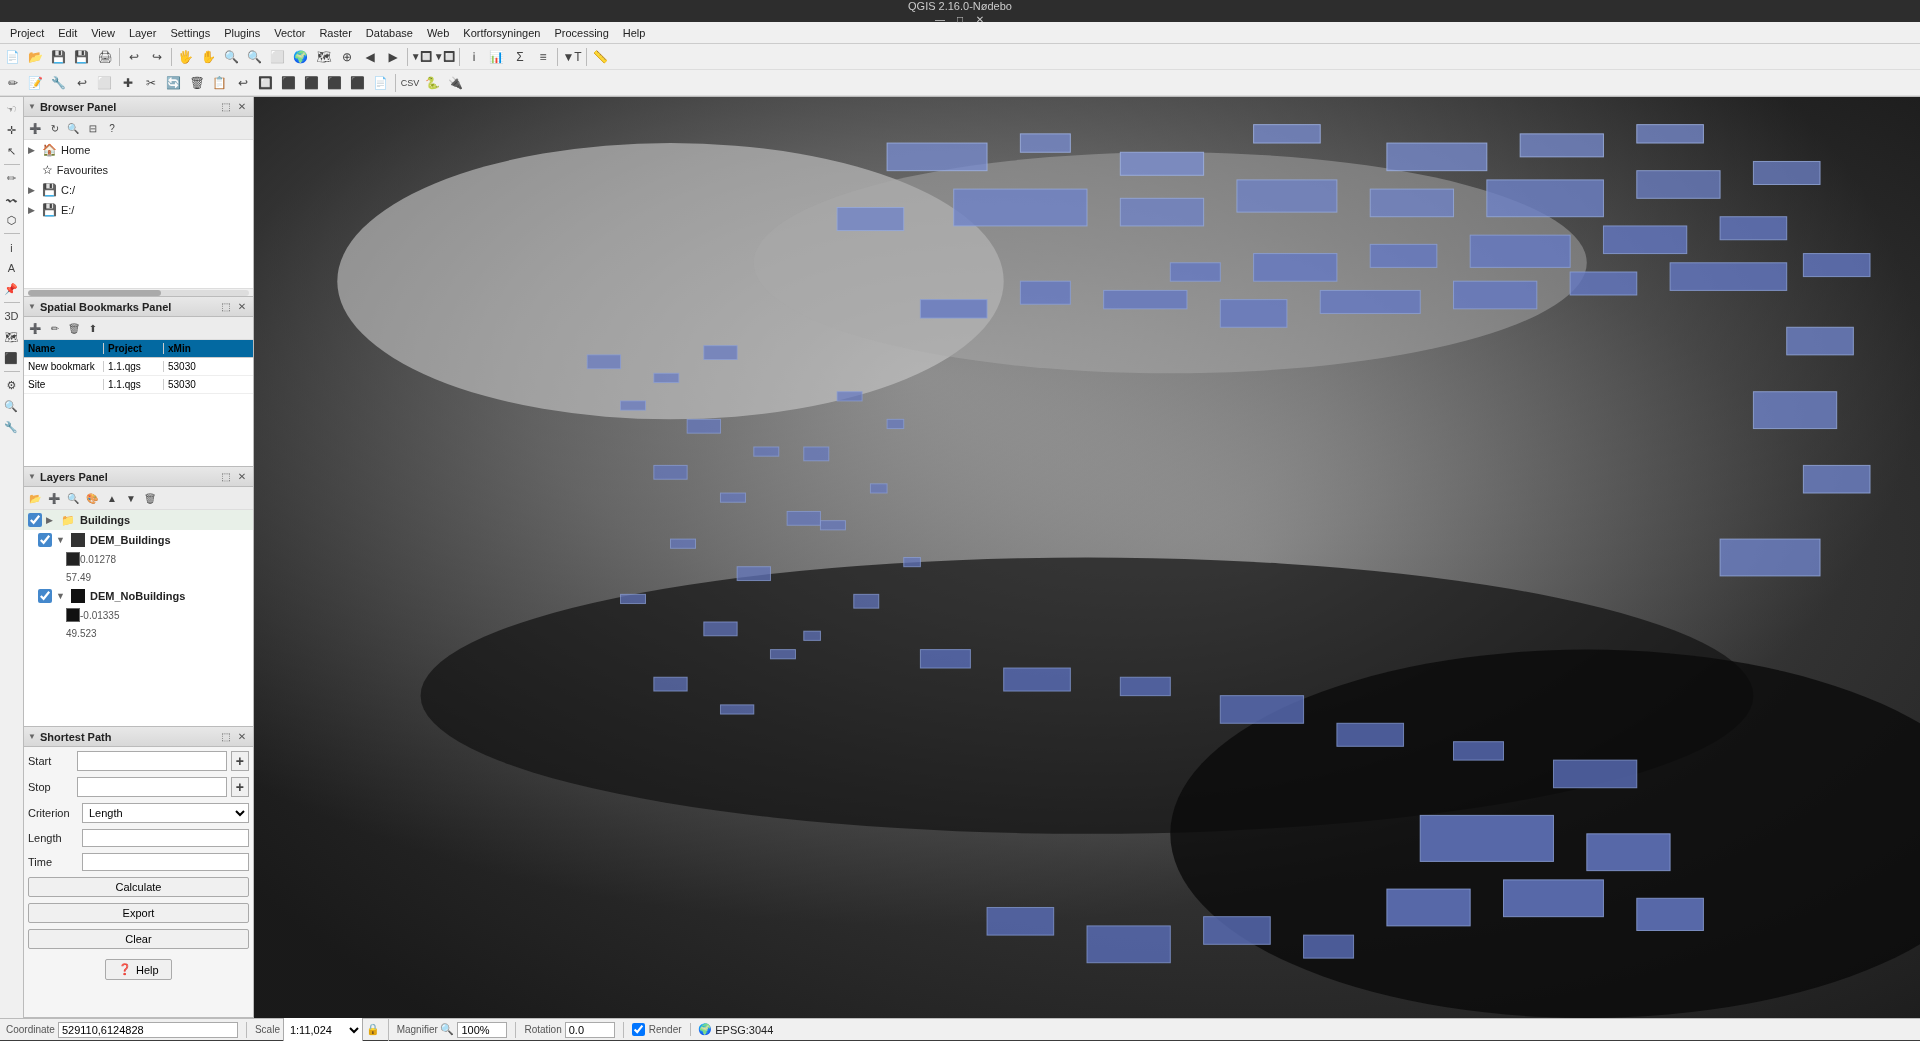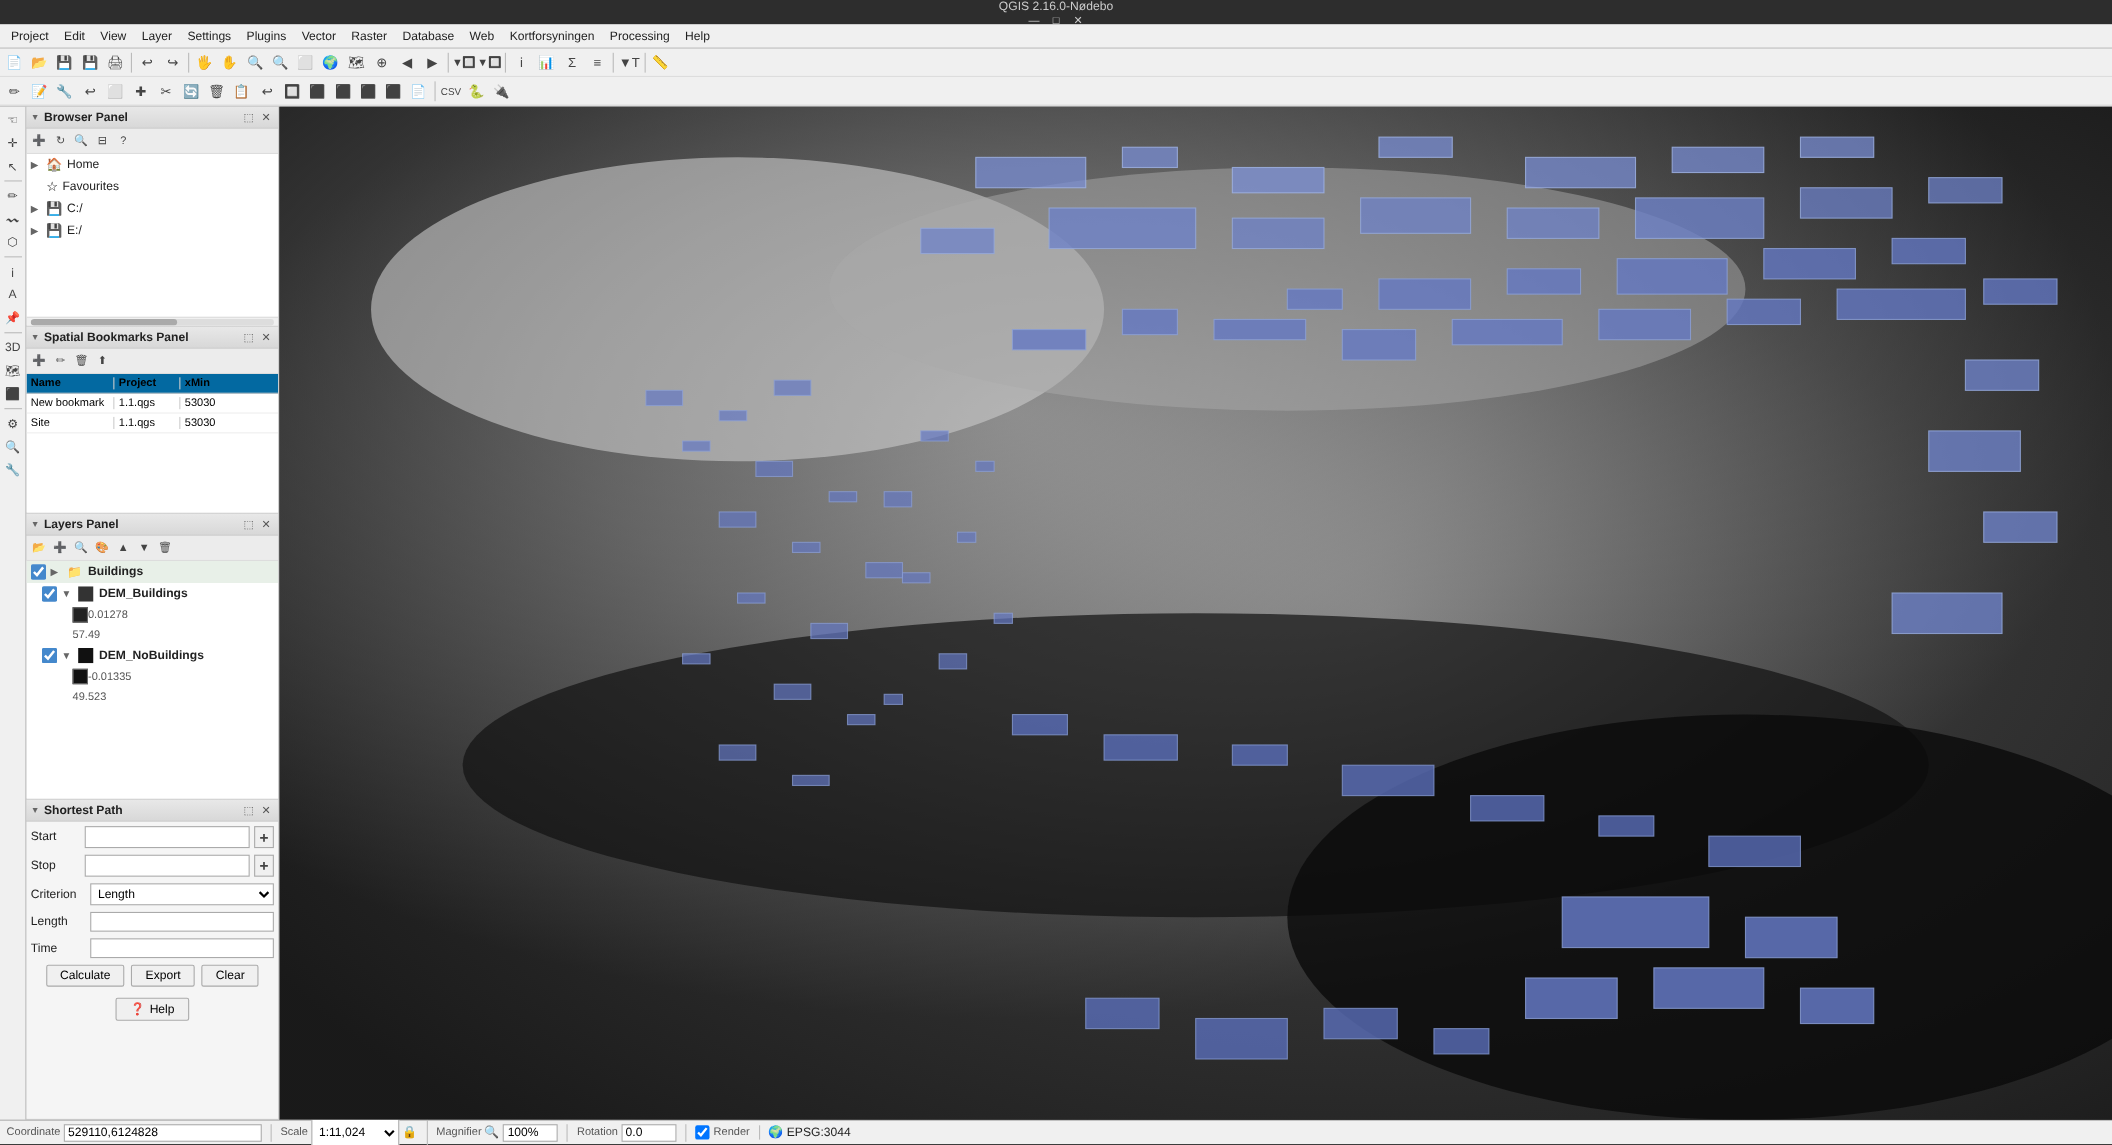--- a/index.html
+++ b/index.html
@@ -206,21 +206,21 @@
       cursor: pointer; font-size: 14px; color: #444; font-weight: bold;
     }
     .sp-select {
       flex: 1; height: 20px; border: 1px solid #aaa; background: white;
       font-size: 11px; padding: 0 2px;
     }
     .sp-text-input {
       flex: 1; height: 18px; border: 1px solid #aaa; background: white;
       padding: 0 2px; font-size: 11px;
     }
-    .sp-buttons { display: flex; justify-content: center; gap: 6px; margin-top: 4px; }
+    .sp-buttons { display: flex; justify-content: center; gap: 6px; margin-top: 4px; flex-direction: column; }
     .sp-btn {
       padding: 3px 12px;
       border: 1px solid #aaa; background: #f0f0f0;
       cursor: pointer; font-size: 11px; border-radius: 2px;
     }
     .sp-help-btn {
       display: flex; align-items: center; gap: 4px;
       padding: 3px 12px;
       border: 1px solid #aaa; background: #f0f0f0;
       cursor: pointer; font-size: 11px; border-radius: 2px;

